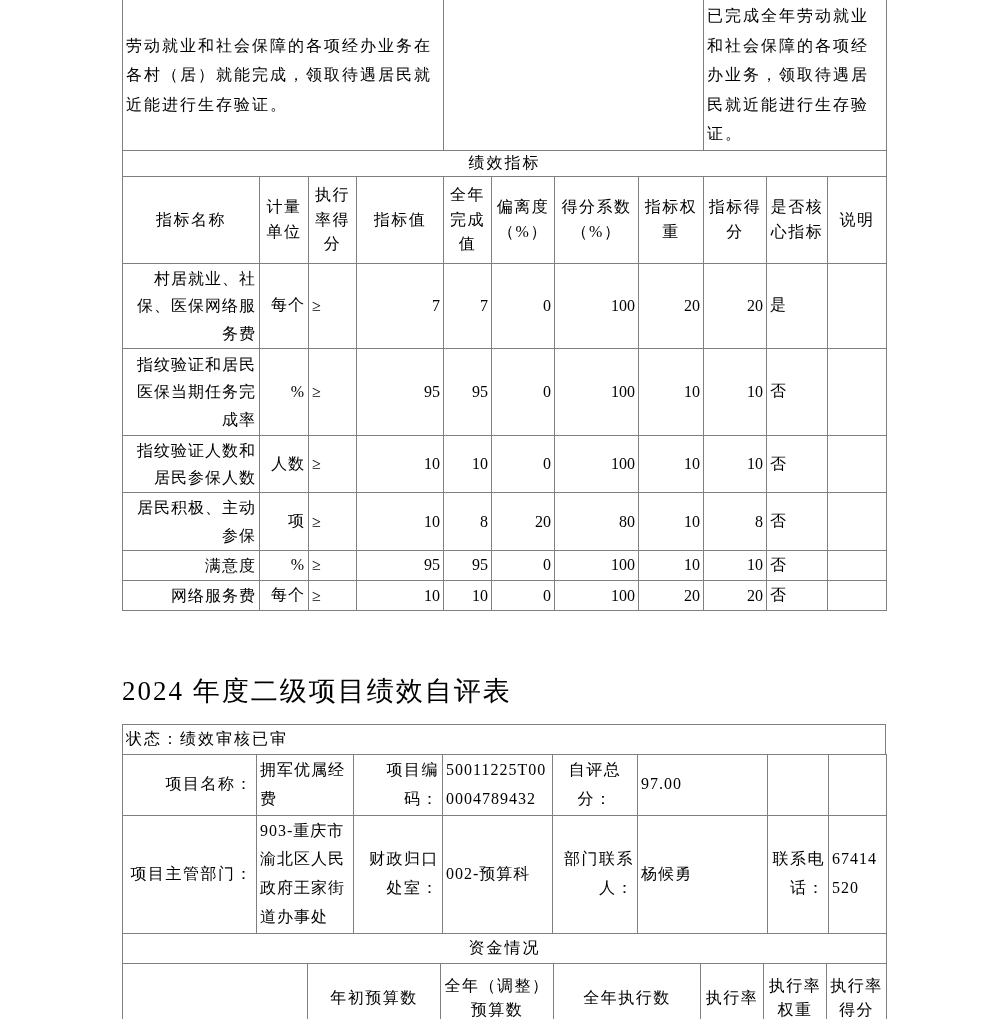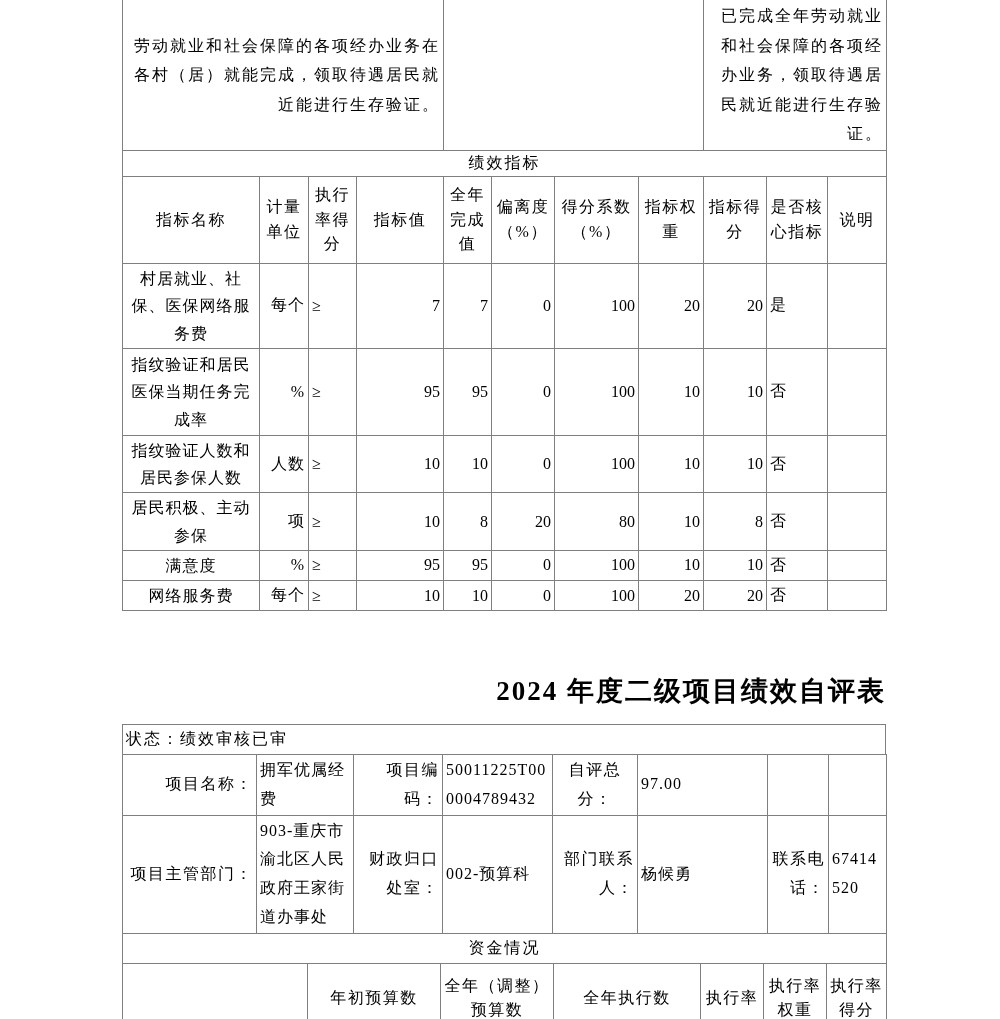--- a/index.html
+++ b/index.html
@@ -31,52 +31,52 @@
     font-size: 16px;
     padding: 1px 3px;
     overflow: hidden;
     vertical-align: middle;
     word-break: break-word;
   }
   tr.no-top td { border-top: none; }
   
   .para {
     vertical-align: top;
-    text-align: right;
+    text-align: left;
     line-height: 1.85;
     letter-spacing: 2px;
     padding: 5px 7px;
   }
   
   .sec {
     text-align: center;
     letter-spacing: 2px;
     margin-top: 8px;
   }
   
   .hd {
     text-align: center;
     letter-spacing: 1.5px;
     line-height: 1.55;
   }
   
   .name {
-    text-align: center;
+    text-align: right;
     letter-spacing: 1px;
     line-height: 1.7;
     padding-left: 4px;
   }
   .sym  { text-align: left; padding-left: 4px; }
   .unit { text-align: right; letter-spacing: 1px; padding-left: 4px; }
   .num  { text-align: right; padding-right: 3px; }
   .core { text-align: left; padding-left: 2px; }
   
   .doc-title {
-    text-align: right;
-    font-weight: bold;
+    text-align: left;
+    font-weight: normal;
     font-size: 27px;
     letter-spacing: 2px;
     line-height: 36px;
     margin: 62px 0 16px 0;
   }
   
   .status-cell {
     letter-spacing: 2px;
     padding-right: 6px;
   }

